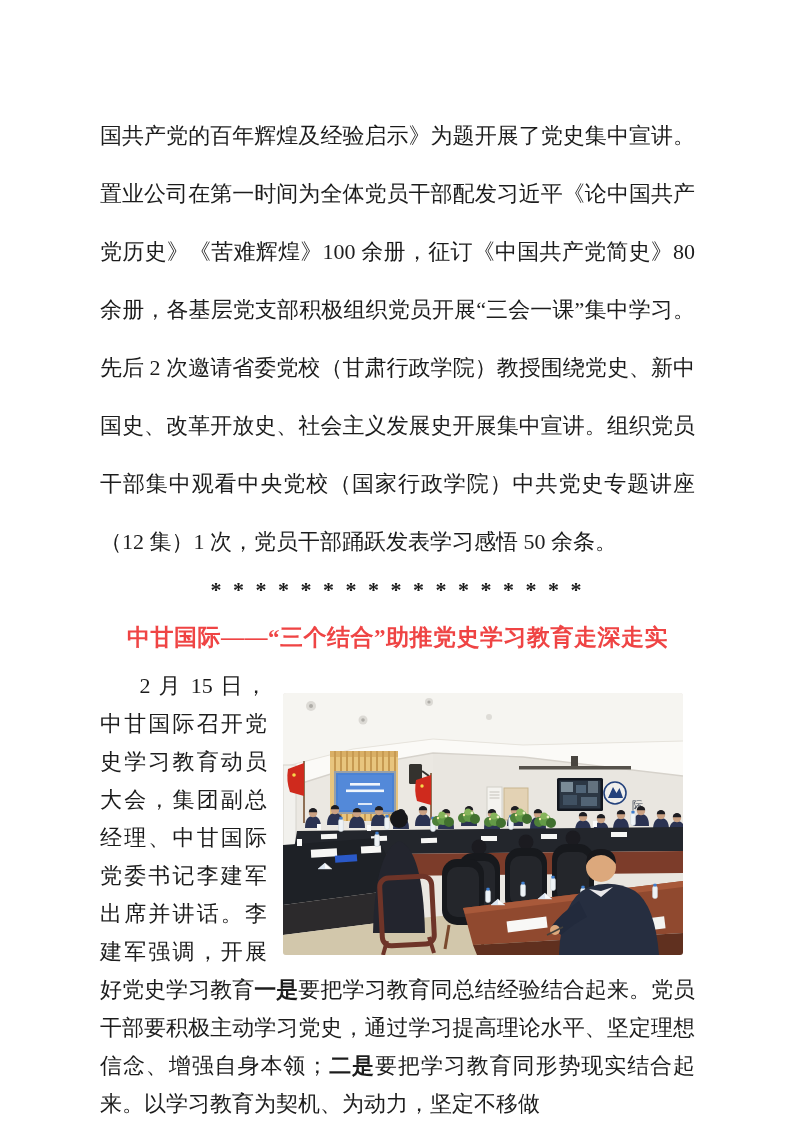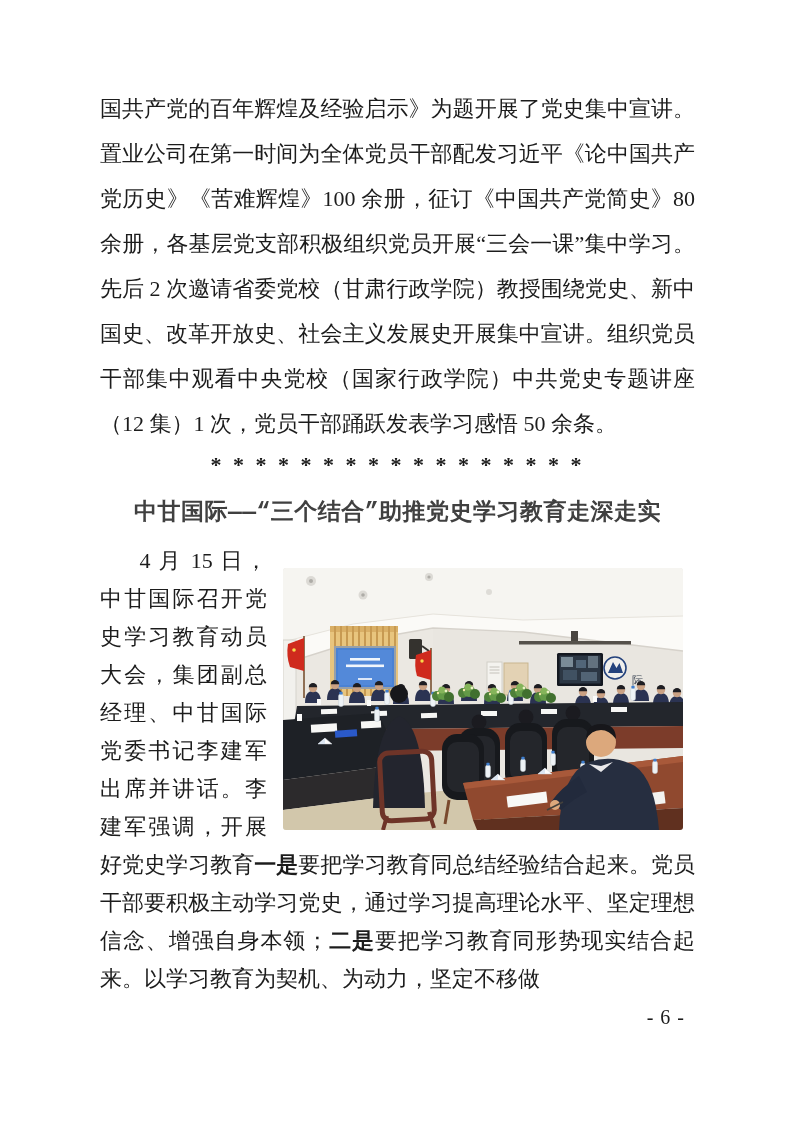--- a/index.html
+++ b/index.html
@@ -4,31 +4,31 @@
 <style>
   html,body { margin:0; padding:0; background:#ffffff; }
   .page {
     position:relative; width:800px; height:1131px; background:#ffffff;
     overflow:hidden; color:#1c1c1c;
     font-family:"Liberation Serif","DejaVu Serif",serif;
   }
   .content { padding:86px 105px 0 100px; width:595px; }
 
   .body-text { font-size:22px; text-align:justify; margin:0; }
-  .p1 { line-height:45px; }
+  .p1 { line-height:58px;margin-top:21px; }
 
   .separator {
     font-size:22px; font-weight:bold; line-height:34px; margin-top:2px;
     text-align:center; letter-spacing:3px; white-space:nowrap;
   }
 
   .headline {
     font-size:23px; font-weight:bold; text-align:center;
-    font-family:Liberation Mono, monospace;
-    margin:16px 0 0 0; line-height:30px; letter-spacing:0.5px; color:#404040;
+    font-family:Liberation Serif, serif;
+    margin:16px 0 0 0; line-height:30px; letter-spacing:0.5px; color:#ef4444;
   }
 
   .story { margin-top:14px; }
   .story-text { line-height:38px; text-indent:1.8em; }
   .story-text b { font-weight:bold;margin-top:24px; }
 
   figure.photo {
     float:right; width:400px; height:262px;
     margin:26px 12px 10px 16px; padding:0;
   }
@@ -270,19 +270,19 @@
             <path d="M303 172 Q303 156 318 156 Q333 156 333 171 Q326 162 318 162 Q308 162 303 172 Z" fill="#17171b"></path>
             <path d="M306 196 L318 204 L330 194 L318 198 Z" fill="#e8e8ea"></path>
             <path d="M296 208 Q278 220 268 234 L278 242 Q292 230 304 224 Z" fill="#222a3c"></path>
             <circle cx="272" cy="237" r="5" fill="#dca87c"></circle>
             <line x1="264" y1="242" x2="280" y2="234" stroke="#44413c" stroke-width="1.6"></line>
           </g>
         </svg>
       </figure>
 
       <p class="body-text story-text">
-        <span>4 月 15 日，中甘国际召开党史学习教育动员大会，集团副总经理、中甘国际党委书记李建军出席并讲话。李建军强调，开展好党史学习教育</span><b>一是</b><span>要把学习教育同总结经验结合起来。党员干部要积极主动学习党史，通过学习提高理论水平、坚定理想信念、增强自身本领；</span><b>二是</b><span>要把学习教育同形势现实结合起来。以学习教育为契机、为动力，坚定不移做</span>
+        <span>2 月 15 日，中甘国际召开党史学习教育动员大会，集团副总经理、中甘国际党委书记李建军出席并讲话。李建军强调，开展好党史学习教育</span><b>一是</b><span>要把学习教育同总结经验结合起来。党员干部要积极主动学习党史，通过学习提高理论水平、坚定理想信念、增强自身本领；</span><b>二是</b><span>要把学习教育同形势现实结合起来。以学习教育为契机、为动力，坚定不移做</span>
       </p>
     </div>
 
     <div class="page-number">- 6 -</div>
   </div>
 </div>
 
 </body></html>

